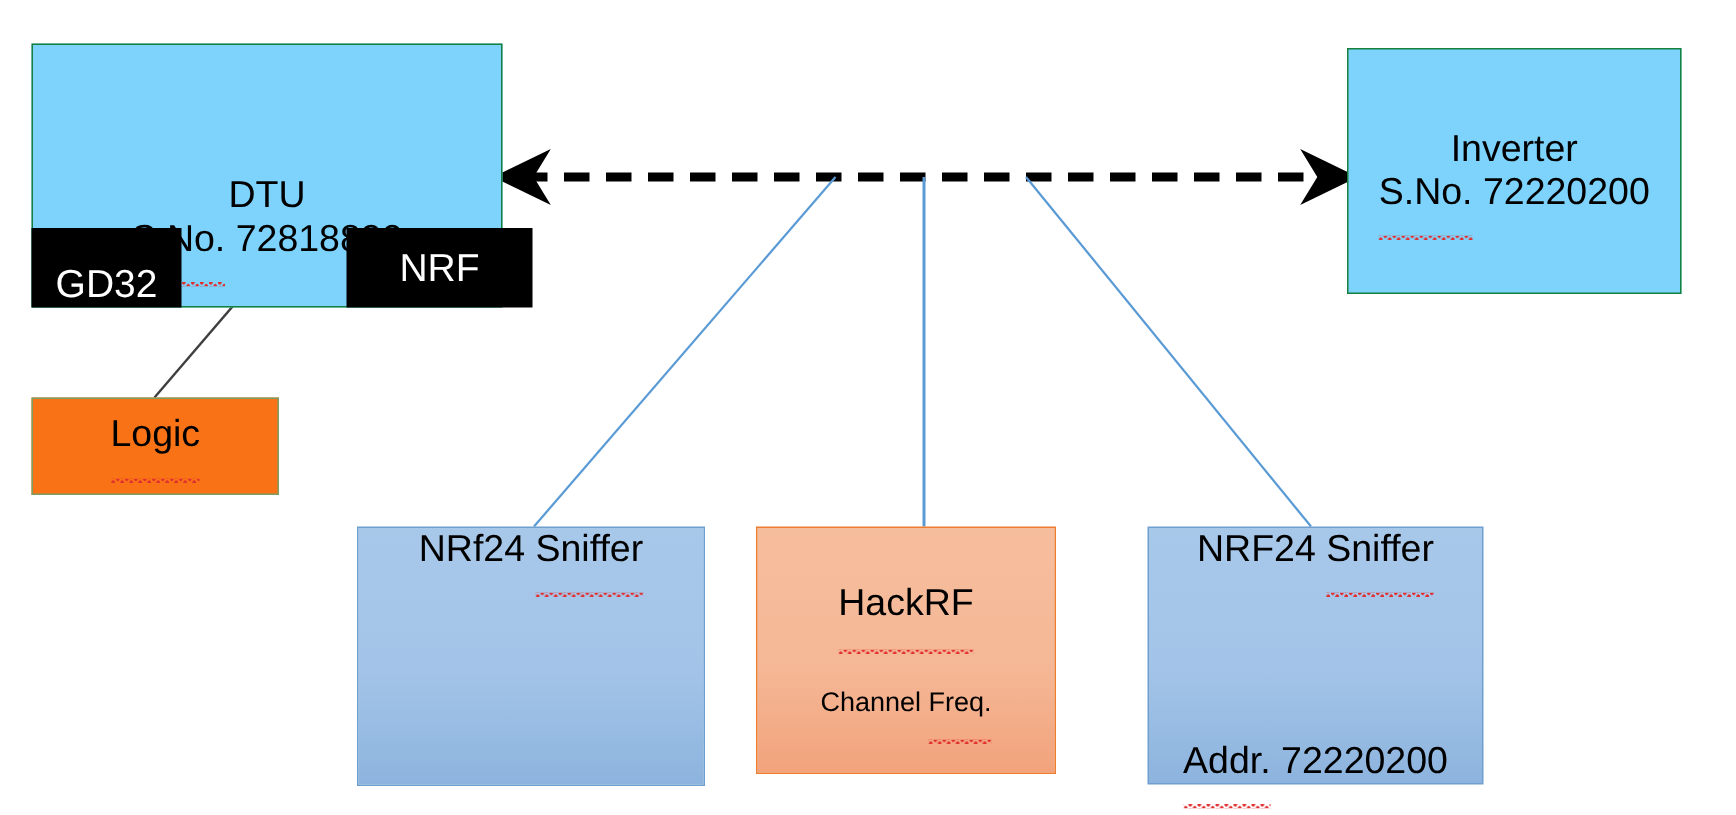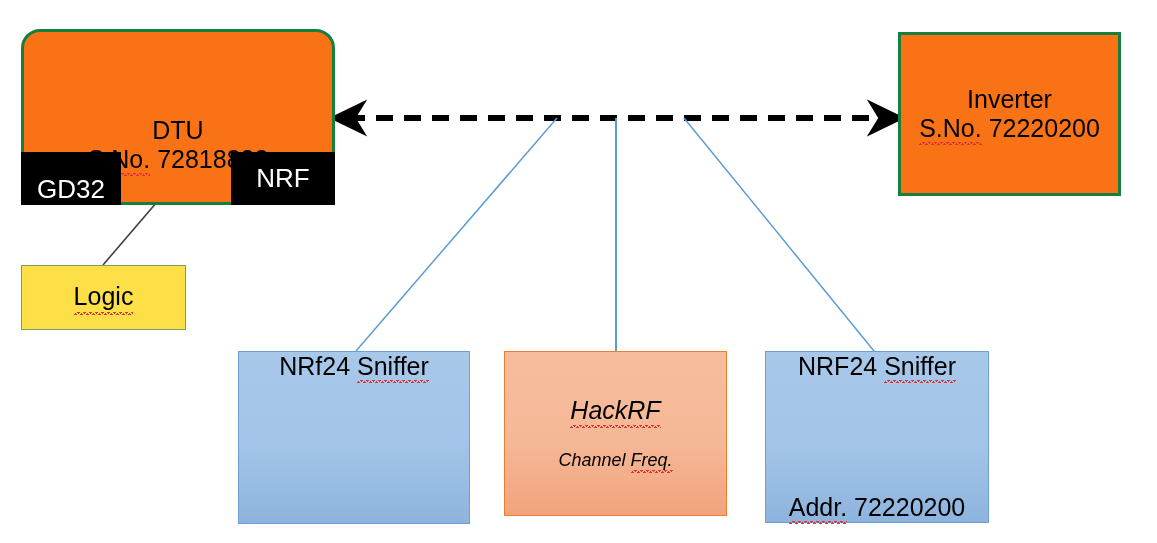--- a/index.html
+++ b/index.html
@@ -22,72 +22,71 @@
     flex-direction: column;
     align-items: center;
     justify-content: center;
     text-align: center;
     line-height: 1.18;
   }
   .box .line { display: block; white-space: nowrap; }
 
   
   .gray-block {
-    background: #f97316;
-    border: 3px solid #15803d;
+    background: #7dd3fc;
+    border: 1px solid #15803d;
     color: #000000;
     font-size: 25px;
   }
-  #dtu-box { left: 21px; top: 29px; width: 314px; height: 176px; border-radius: 19px; }
+  #dtu-box { left: 21px; top: 29px; width: 314px; height: 176px; }
   #dtu-box .stack { position: relative; top: 28px; }
   #inverter-box { left: 898px; top: 32px; width: 223px; height: 164px; }
 
   
   .black-block {
     background: #000000;
     color: #ffffff;
     font-size: 26px;
     border: none;
   }
   #gd32-box { left: 21px; top: 152px; width: 100px; height: 53px; justify-content: flex-end; }
-  #nrf-box  { left: 231px; top: 152px; width: 104px; height: 53px; }
+  #nrf-box  { left: 231px; top: 152px; width: 124px; height: 53px; }
 
   
   #logic-box {
     left: 21px; top: 265px; width: 165px; height: 65px;
-    background: #fde047;
+    background: #f97316;
     border: 1px solid #7a9e63;
     color: #000000;
     font-size: 25px;
   }
 
   
   .blue-block {
     background: linear-gradient(to bottom, #a8c8ea 0%, #a3c4e8 55%, #8db4de 100%);
     border: 1px solid #6f9fd0;
     color: #000000;
     font-size: 25px;
     justify-content: space-between;
   }
   #sniffer-left  { left: 238px; top: 351px; width: 232px; height: 173px; }
   #sniffer-right { left: 765px; top: 351px; width: 224px; height: 172px; }
   #hackrf-box {
-    left: 504px; top: 351px; width: 223px; height: 165px;
+    left: 504px; top: 351px; width: 200px; height: 165px;
     background: linear-gradient(to bottom, #f6bd9c 0%, #f5b897 55%, #f2a37c 100%);
     border: 1px solid #ed7d31;
     color: #000000;
-    font-style: italic;
   }
   #hackrf-box .title { font-size: 25px; }
   #hackrf-box .sub   { font-size: 18px; margin-top: 24px; }
 
   
   .squiggle {
     position: relative;
-    padding-bottom: 1px;
+    padding-bottom: 16px;
   }
   .squiggle::after {
     content: "";
     position: absolute;
     left: 0; right: 0; bottom: -2px;
     height: 3px;
     background-image:
       radial-gradient(circle at 1.5px 2.6px, #e03030 1.1px, transparent 1.4px),
       radial-gradient(circle at 4.5px 0.4px, #e03030 1.1px, transparent 1.4px);
     background-size: 6px 3px;

